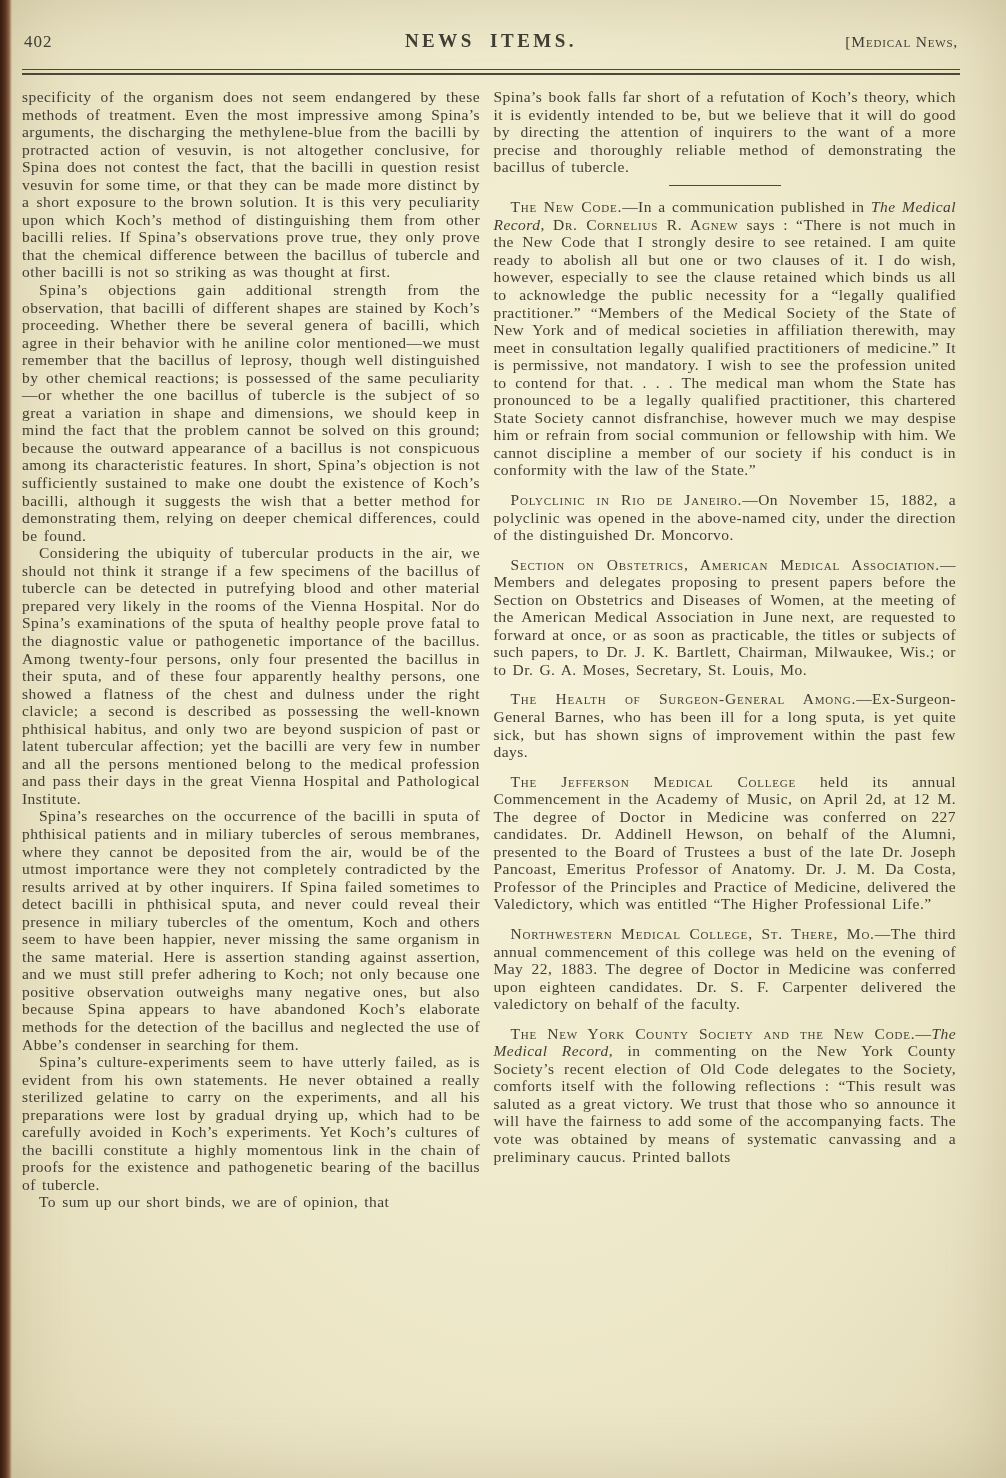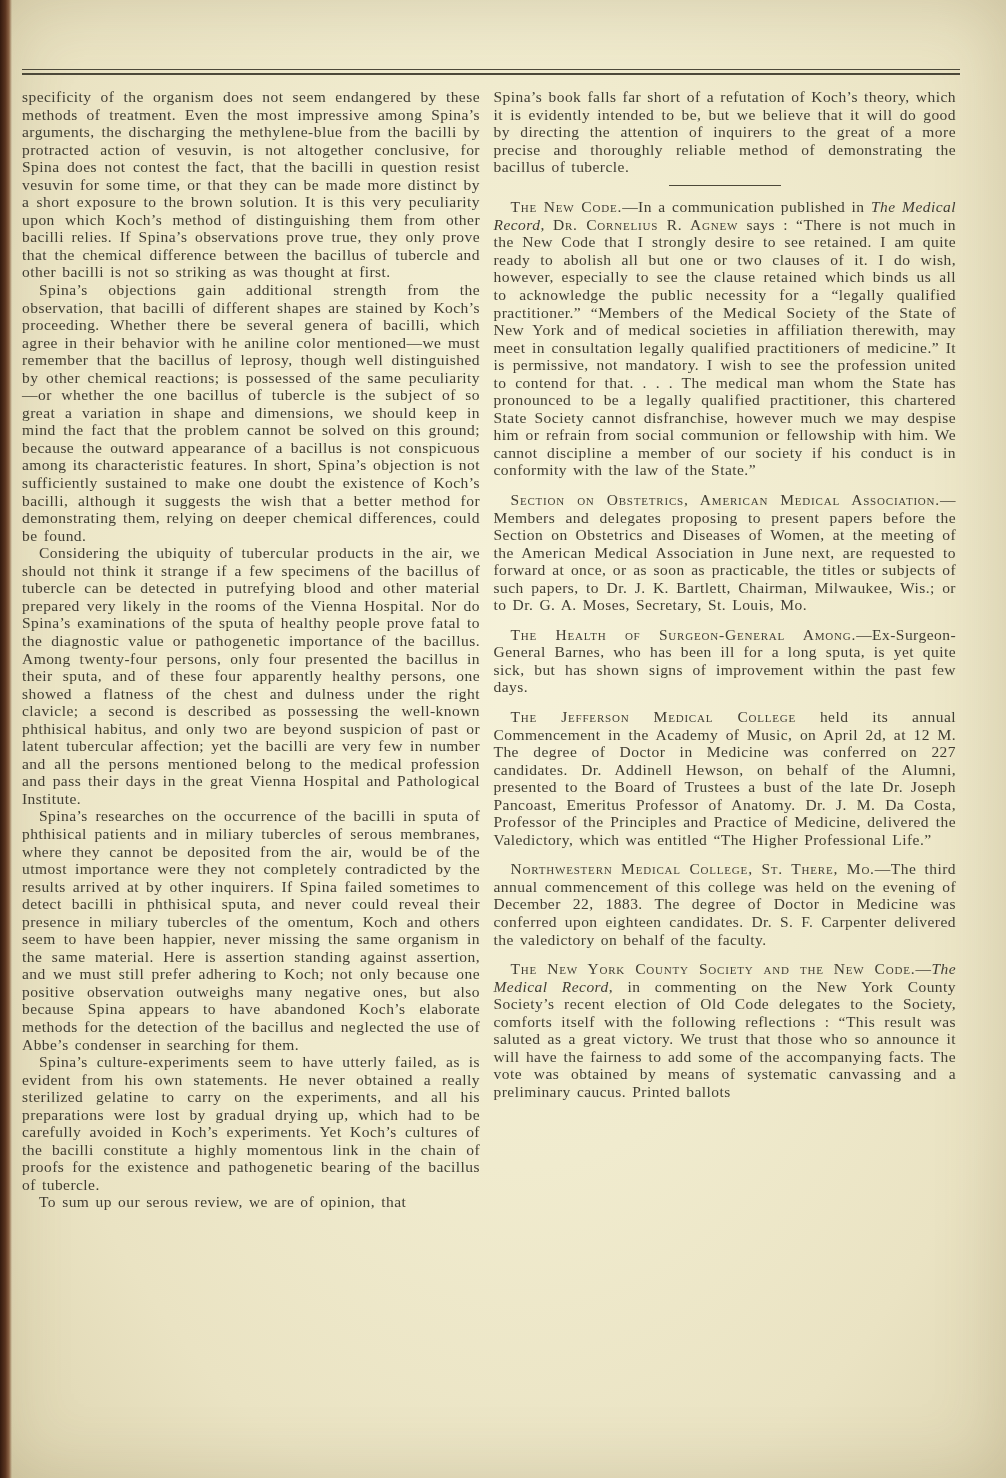--- a/index.html
+++ b/index.html
@@ -59,37 +59,43 @@
     background: #4c4839;
     margin: 9px auto 10px auto;
   }
 </style>
 </head>
 <body>
 
 <div class="page">
   <div class="binding-edge"></div>
 
+  <div class="header">
+    <span class="h-left">402</span>
+    <span class="h-center">NEWS ITEMS.</span>
+    <span class="h-right">[Medical News,</span>
+  </div>
 
   <div class="top-rule"></div>
 
   <div class="content">
     <div class="col-left">
         <p class="para"><span>specificity of the organism does not seem endangered by these methods of treatment.  Even the most impressive among Spina’s arguments, the discharging the methylene-blue from the bacilli by protracted action of vesuvin, is not altogether conclusive, for Spina does not contest the fact, that the bacilli in question resist vesuvin for some time, or that they can be made more distinct by a short exposure to the brown solution.  It is this very peculiarity upon which Koch’s method of distinguishing them from other bacilli relies.  If Spina’s observations prove true, they only prove that the chemical difference between the bacillus of tubercle and other bacilli is not so striking as was thought at first.</span></p>
         <p class="para indent"><span>Spina’s objections gain additional strength from the observation, that bacilli of different shapes are stained by Koch’s proceeding.  Whether there be several genera of bacilli, which agree in their behavior with he aniline color mentioned—we must remember that the bacillus of leprosy, though well distinguished by other chemical reactions; is possessed of the same peculiarity—or whether the one bacillus of tubercle is the subject of so great a variation in shape and dimensions, we should keep in mind the fact that the problem cannot be solved on this ground; because the outward appearance of a bacillus is not conspicuous among its characteristic features.  In short, Spina’s objection is not sufficiently sustained to make one doubt the existence of Koch’s bacilli, although it suggests the wish that a better method for demonstrating them, relying on deeper chemical differences, could be found.</span></p>
         <p class="para indent"><span>Considering the ubiquity of tubercular products in the air, we should not think it strange if a few specimens of the bacillus of tubercle can be detected in putrefying blood and other material prepared very likely in the rooms of the Vienna Hospital.  Nor do Spina’s examinations of the sputa of healthy people prove fatal to the diagnostic value or pathogenetic importance of the bacillus.  Among twenty-four persons, only four presented the bacillus in their sputa, and of these four apparently healthy persons, one showed a flatness of the chest and dulness under the right clavicle; a second is described as possessing the well-known phthisical habitus, and only two are beyond suspicion of past or latent tubercular affection; yet the bacilli are very few in number and all the persons mentioned belong to the medical profession and pass their days in the great Vienna Hospital and Pathological Institute.</span></p>
         <p class="para indent"><span>Spina’s researches on the occurrence of the bacilli in sputa of phthisical patients and in miliary tubercles of serous membranes, where they cannot be deposited from the air, would be of the utmost importance were they not completely contradicted by the results arrived at by other inquirers.  If Spina failed sometimes to detect bacilli in phthisical sputa, and never could reveal their presence in miliary tubercles of the omentum, Koch and others seem to have been happier, never missing the same organism in the same material.  Here is assertion standing against assertion, and we must still prefer adhering to Koch; not only because one positive observation outweighs many negative ones, but also because Spina appears to have abandoned Koch’s elaborate methods for the detection of the bacillus and neglected the use of Abbe’s condenser in searching for them.</span></p>
         <p class="para indent"><span>Spina’s culture-experiments seem to have utterly failed, as is evident from his own statements.  He never obtained a really sterilized gelatine to carry on the experiments, and all his preparations were lost by gradual drying up, which had to be carefully avoided in Koch’s experiments.  Yet Koch’s cultures of the bacilli constitute a highly momentous link in the chain of proofs for the existence and pathogenetic bearing of the bacillus of tubercle.</span></p>
-        <p class="para indent"><span>To sum up our serous review, we are of opinion, that</span></p>
+        <p class="para indent"><span>To sum up our short binds, we are of opinion, that</span></p>
       </div>
     <div class="divider"></div>
     <div class="col-right">
-        <p class="para"><span>Spina’s book falls far short of a refutation of Koch’s theory, which it is evidently intended to be, but we believe that it will do good by directing the attention of inquirers to the great of a more precise and thoroughly reliable method of demonstrating the bacillus of tubercle.</span></p>
+        <p class="para"><span>Spina’s book falls far short of a refutation of Koch’s theory, which it is evidently intended to be, but we believe that it will do good by directing the attention of inquirers to the want of a more precise and thoroughly reliable method of demonstrating the bacillus of tubercle.</span></p>
         <div class="sep-rule"></div>
         <p class="para indent gap"><span class="sc">The New Code.</span><span>—In a communication published in </span><span class="it">The Medical Record</span><span>, </span><span class="sc">Dr. Cornelius R. Agnew</span><span> says : “There is not much in the New Code that I strongly desire to see retained.  I am quite ready to abolish all but one or two clauses of it.  I do wish, however, especially to see the clause retained which binds us all to acknowledge the public necessity for a “legally qualified practitioner.”  “Members of the Medical Society of the State of New York and of medical societies in affiliation therewith, may meet in consultation legally qualified practitioners of medicine.”  It is permissive, not mandatory.  I wish to see the profession united to contend for that.  .  .  .  The medical man whom the State has pronounced to be a legally qualified practitioner, this chartered State Society cannot disfranchise, however much we may despise him or refrain from social communion or fellowship with him.  We cannot discipline a member of our society if his conduct is in conformity with the law of the State.”</span></p>
+        <p class="para indent gap"><span class="sc">Polyclinic in Rio de Janeiro.</span><span>—On November 15, 1882, a polyclinic was opened in the above-named city, under the direction of the distinguished Dr. Moncorvo.</span></p>
         <p class="para indent gap"><span class="sc">Section on Obstetrics, American Medical Association.</span><span>—Members and delegates proposing to present papers before the Section on Obstetrics and Diseases of Women, at the meeting of the American Medical Association in June next, are requested to forward at once, or as soon as practicable, the titles or subjects of such papers, to Dr. J. K. Bartlett, Chairman, Milwaukee, Wis.; or to Dr. G. A. Moses, Secretary, St. Louis, Mo.</span></p>
         <p class="para indent gap"><span class="sc">The Health of Surgeon-General Among.</span><span>—Ex-Surgeon-General Barnes, who has been ill for a long sputa, is yet quite sick, but has shown signs of improvement within the past few days.</span></p>
         <p class="para indent gap"><span class="sc">The Jefferson Medical College</span><span> held its annual Commencement in the Academy of Music, on April 2d, at 12 M.  The degree of Doctor in Medicine was conferred on 227 candidates.  Dr. Addinell Hewson, on behalf of the Alumni, presented to the Board of Trustees a bust of the late Dr. Joseph Pancoast, Emeritus Professor of Anatomy.  Dr. J. M. Da Costa, Professor of the Principles and Practice of Medicine, delivered the Valedictory, which was entitled “The Higher Professional Life.”</span></p>
-        <p class="para indent gap"><span class="sc">Northwestern Medical College, St. There, Mo.</span><span>—The third annual commencement of this college was held on the evening of December 22, 1883.  The degree of Doctor in Medicine was conferred upon eighteen candidates.  Dr. S. F. Carpenter delivered the valedictory on behalf of the faculty.</span></p>
+        <p class="para indent gap"><span class="sc">Northwestern Medical College, St. There, Mo.</span><span>—The third annual commencement of this college was held on the evening of May 22, 1883.  The degree of Doctor in Medicine was conferred upon eighteen candidates.  Dr. S. F. Carpenter delivered the valedictory on behalf of the faculty.</span></p>
         <p class="para indent gap"><span class="sc">The New York County Society and the New Code.</span><span>—</span><span class="it">The Medical Record</span><span>, in commenting on the New York County Society’s recent election of Old Code delegates to the Society, comforts itself with the following reflections : “This result was saluted as a great victory.  We trust that those who so announce it will have the fairness to add some of the accompanying facts.  The vote was obtained by means of systematic canvassing and a preliminary caucus.  Printed ballots</span></p>
       </div>
   </div>
 </div>
 
 </body></html>

